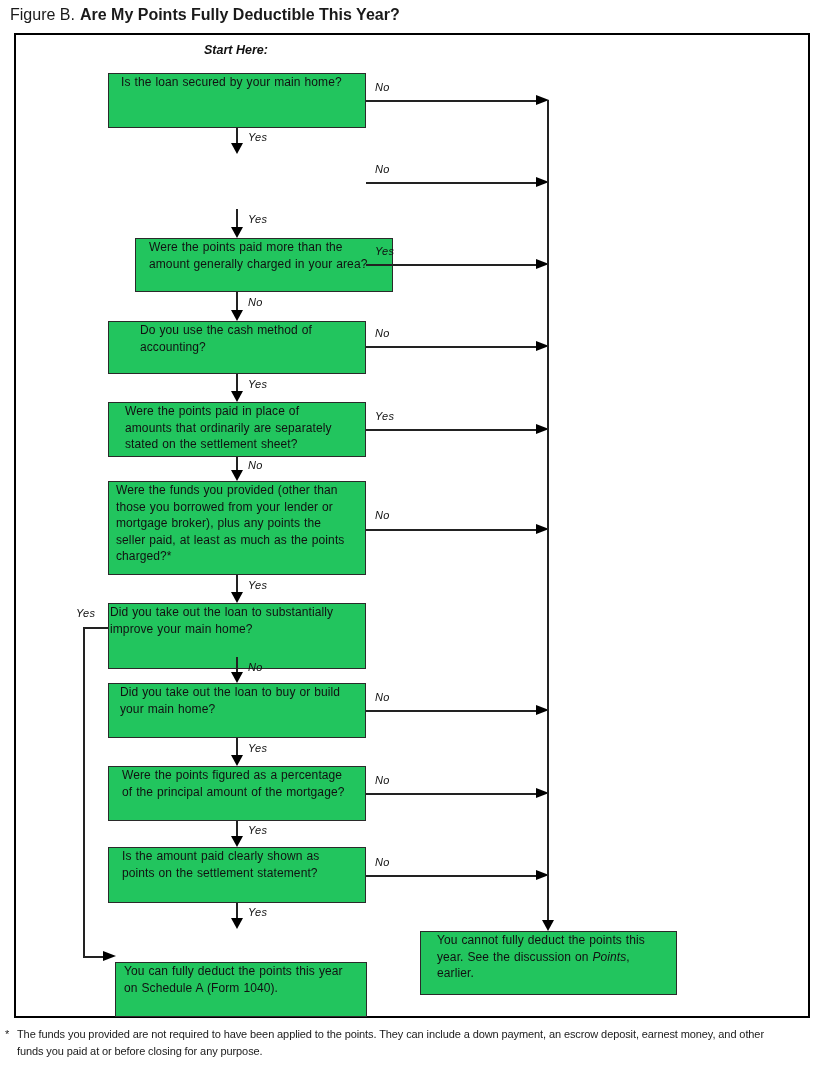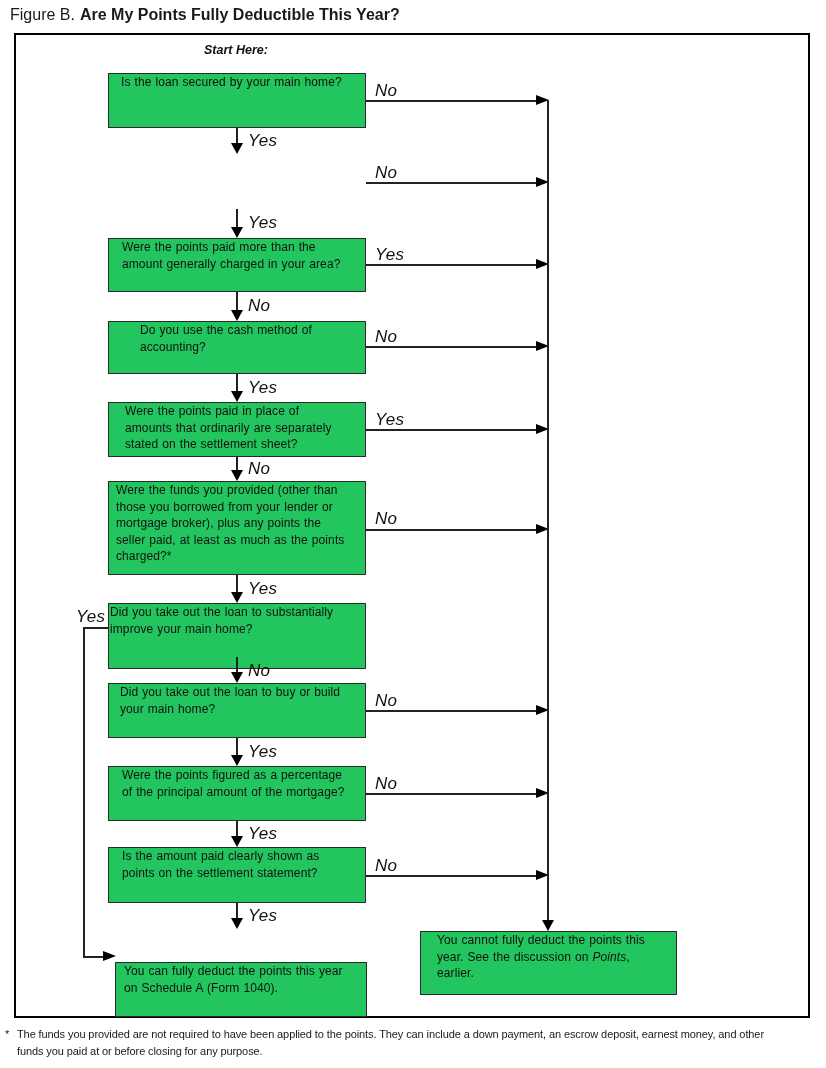--- a/index.html
+++ b/index.html
@@ -15,35 +15,35 @@
   .box{
     position:absolute;left:108px;width:258px;border:1.5px solid #2a2a2a;background:#22c55e;
     box-sizing:border-box;display:flex;align-items:flex-start;
   }
   .box-text{
     font-size:12px;line-height:16.5px;white-space:pre-line;color:#111;
     letter-spacing:0.1px;word-spacing:0.5px;
   }
   .b1{top:73px;height:55px;padding-left:12px;}
   .b2{top:154px;height:55px;padding-left:13px;}
-  .b3{top:238px;height:54px;padding-left:13px;}
+  .b3{top:238px;height:54px;padding-left:13px;margin-left:27px;}
   .b4{top:321px;height:53px;padding-left:31px;}
   .b5{top:402px;height:55px;padding-left:16px;}
   .b6{top:481px;height:94px;padding-left:7px;}
   .b7{top:603px;height:66px;padding-left:1px;}
   .b8{top:683px;height:55px;padding-left:11px;}
   .b9{top:766px;height:55px;padding-left:13px;}
   .b10{top:847px;height:56px;padding-left:13px;}
   .b11{left:115px;top:929px;width:252px;height:55px;padding-left:8px;margin-top:33px;}
   .b12{left:420px;top:931px;width:257px;height:64px;padding-left:16px;}
   .hl{position:absolute;height:1.5px;background:#222;}
   .vl{position:absolute;width:1.5px;background:#222;}
   .ar{position:absolute;width:0;height:0;border-left:13px solid #000;border-top:5.5px solid transparent;border-bottom:5.5px solid transparent;}
   .ad{position:absolute;width:0;height:0;border-top:11px solid #000;border-left:6px solid transparent;border-right:6px solid transparent;}
-  .lbl{position:absolute;font-size:17px;font-style:italic;color:#111;letter-spacing:0.3px;white-space:nowrap;}
+  .lbl{position:absolute;font-size:11px;font-style:italic;color:#111;letter-spacing:0.3px;white-space:nowrap;}
   .footnote{position:absolute;left:5px;top:1026px;width:806px;display:flex;font-size:11px;line-height:16.5px;color:#1a1a1a;}
   .fn-marker{width:12px;flex:none;}
   .fn-text{white-space:pre-line;letter-spacing:-0.1px;}
 </style>
 </head>
 <body>
 
 <div class="page">
 
   <div class="title"><span class="prefix">Figure B.</span><span class="main">Are My Points Fully Deductible This Year?</span></div>

